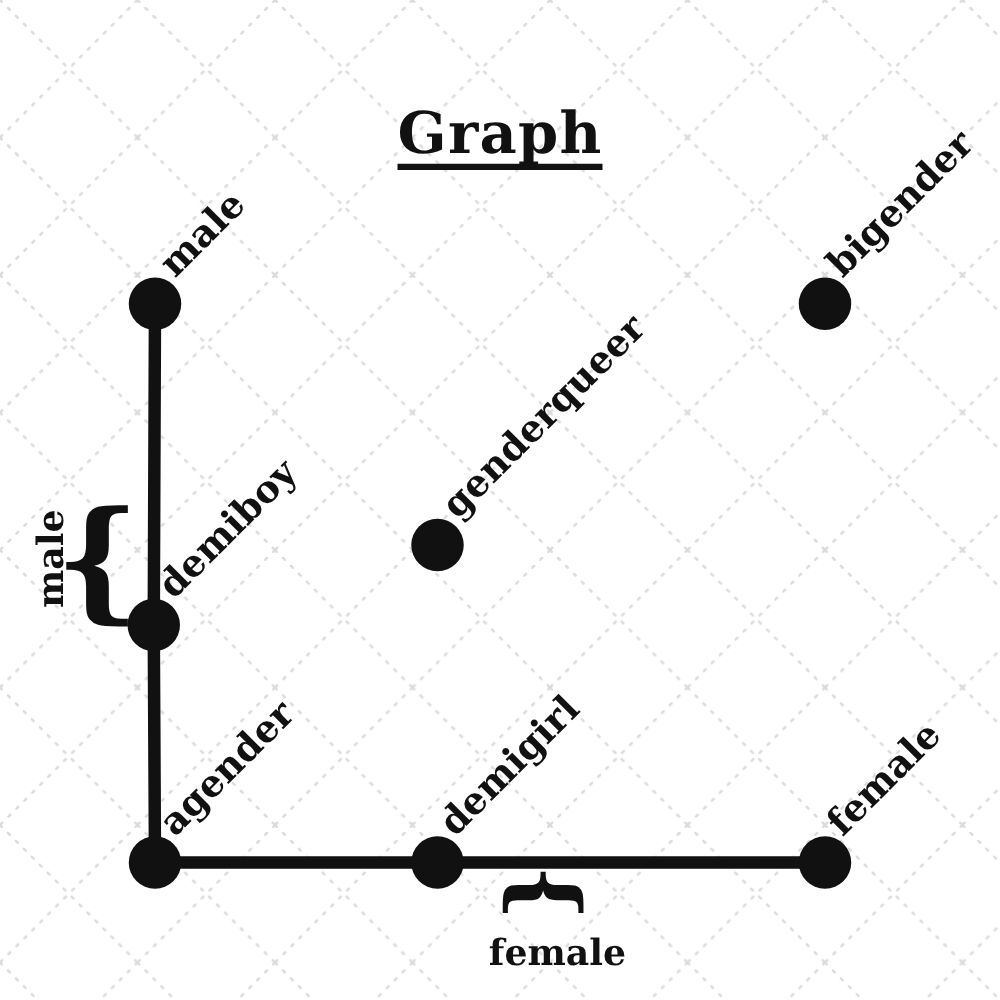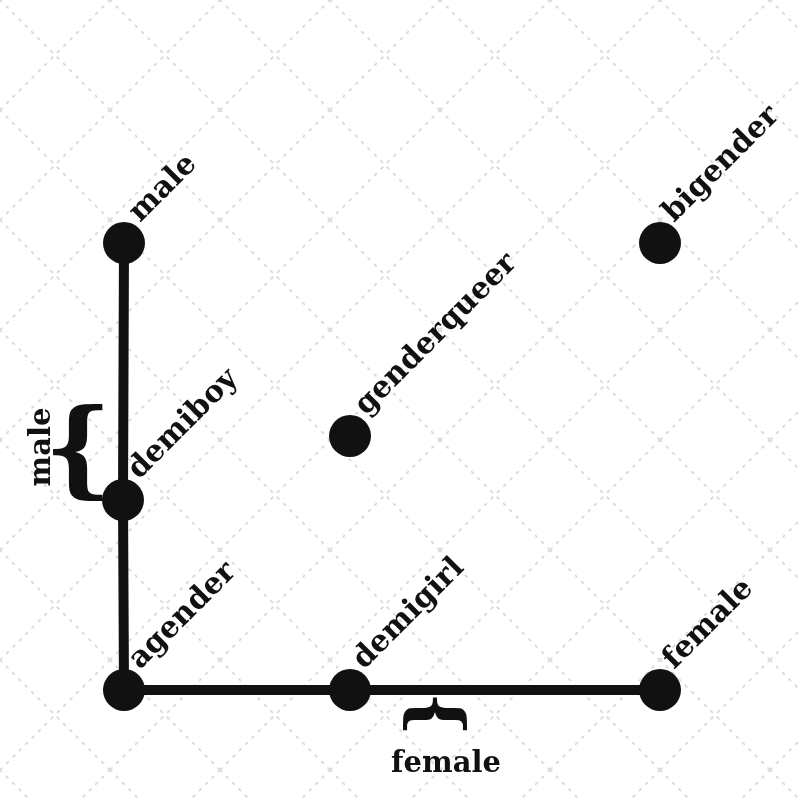--- a/index.html
+++ b/index.html
@@ -78,20 +78,21 @@
 
   <svg class="bg" width="800" height="800" aria-hidden="true">
     <defs>
       <pattern id="diamond-lattice" width="110" height="110" patternUnits="userSpaceOnUse">
         <path d="M0 0 L110 110 M110 0 L0 110" fill="none" stroke="#dcdcdc" stroke-width="2" stroke-dasharray="2 7" stroke-linecap="round"></path>
       </pattern>
     </defs>
     <rect x="0" y="0" width="800" height="800" fill="url(#diamond-lattice)"></rect>
   </svg>
 
+  <h1 class="title"><span>Graph</span></h1>
 
   <svg id="graph-svg" width="800" height="800">
       <line x1="124" y1="243" x2="123" y2="500" stroke="#111111" stroke-width="10" stroke-linecap="round"></line>
       <line x1="123" y1="500" x2="124" y2="690" stroke="#111111" stroke-width="10" stroke-linecap="round"></line>
       <line x1="124" y1="690" x2="350" y2="690" stroke="#111111" stroke-width="10" stroke-linecap="round"></line>
       <line x1="350" y1="690" x2="660" y2="690" stroke="#111111" stroke-width="10" stroke-linecap="round"></line>
       <circle cx="124" cy="243" r="21" fill="#111111"></circle>
       <text class="node-label" transform="translate(140,223) rotate(-45)">male</text>
       <circle cx="660" cy="243" r="21" fill="#111111"></circle>
       <text class="node-label" transform="translate(674,223) rotate(-45)">bigender</text>

